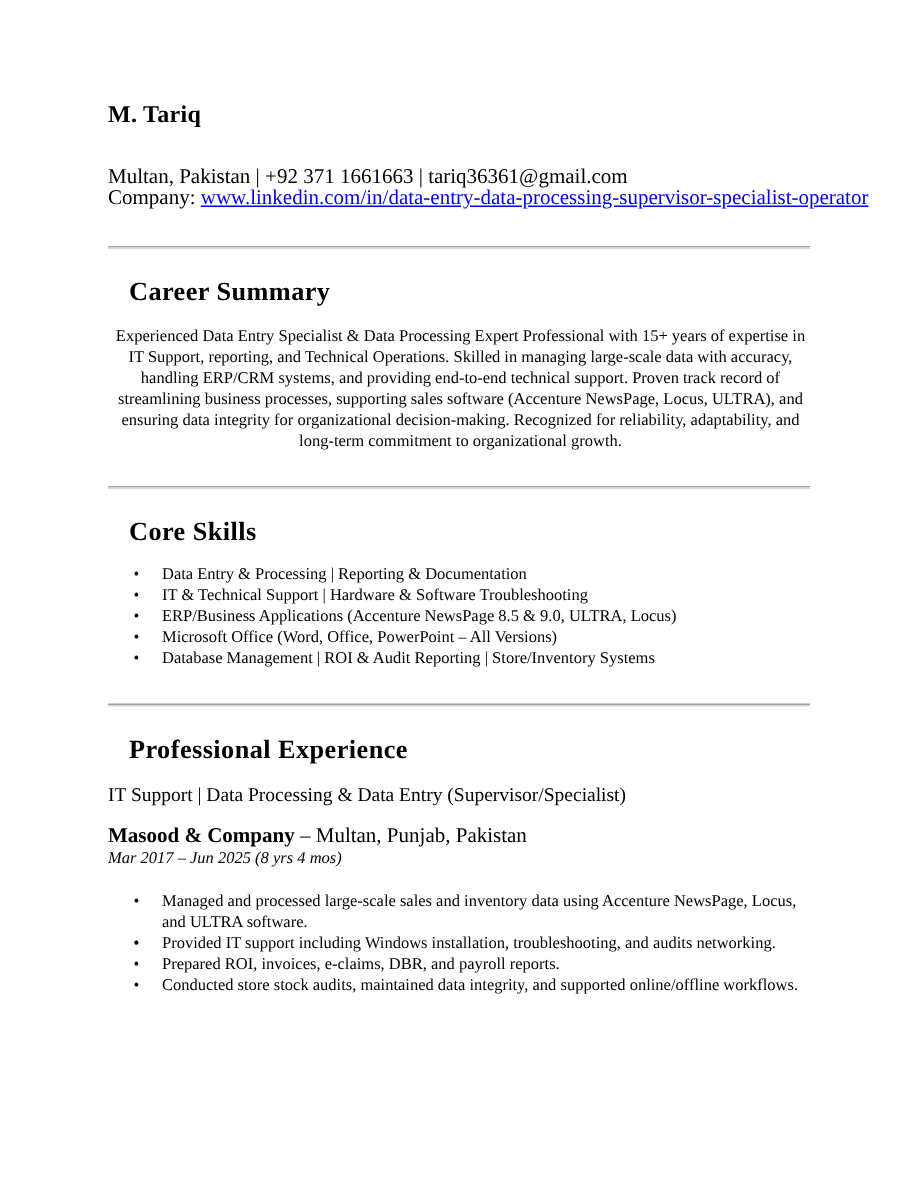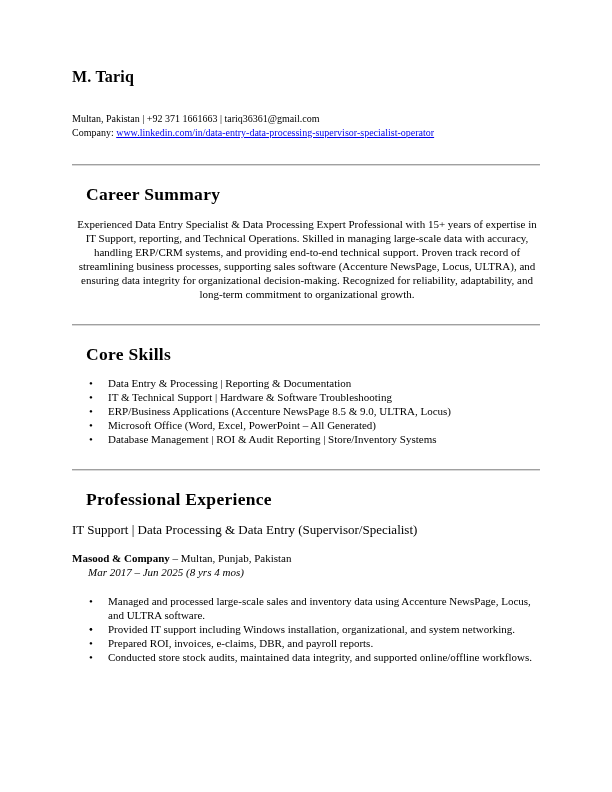--- a/index.html
+++ b/index.html
@@ -1,29 +1,29 @@
 <!DOCTYPE html>
 <html><head>
 <meta charset="utf-8">
 <style>
   html, body { margin: 0; padding: 0; background: #ffffff; }
   body { width: 612px; height: 792px; position: relative; overflow: hidden;
          font-family: "Liberation Serif", "DejaVu Serif", serif; color: #000; }
   .page { position: absolute; left: 72px; top: 0; width: 468px; }
   .name { position: absolute; top: 68px; left: 0; font-size: 16px; font-weight: bold; margin: 0; letter-spacing: 0.2px; }
-  .contact { position: absolute; top: 112px; left: 0; font-size: 10px; line-height: 14px; white-space: nowrap; font-family: Liberation Serif, serif; }
+  .contact { position: absolute; top: 112px; left: 0; font-size: 14px; line-height: 14px; white-space: nowrap; font-family: Liberation Serif, serif; }
   .contact a { color: #0000ee; text-decoration: underline; }
   .rule { position: absolute; left: 0; width: 468px; height: 0; border-top: 1.5px solid #a0a0a0; border-bottom: 0.5px solid #d8d8d8; }
   .h2 { position: absolute; left: 14px; font-size: 17.5px; font-weight: bold; margin: 0; letter-spacing: 0.3px; }
   .para { position: absolute; left: 0; width: 470px; font-size: 11px; line-height: 14px; margin: 0; text-align: center; }
   .bullets { position: absolute; left: 0; width: 470px; margin: 0; padding: 0; list-style: none; font-size: 11px; line-height: 14px; }
   .bullets li { position: relative; padding-left: 36px; }
   .bullets li .dot { position: absolute; left: 17px; top: 0; }
   .h3 { position: absolute; left: 0; font-size: 13px; font-weight: normal; margin: 0; }
-  .company { position: absolute; left: 0; font-size: 11px; line-height: 14px; }
+  .company { position: absolute; left: 0; font-size: 14px; line-height: 14px; }
   .company b { font-weight: bold; }
   .dates { position: absolute; left: 0; font-size: 11px; line-height: 14px; font-style: italic; }
 </style>
 </head>
 <body>
 
 <div class="page">
 
   <h1 class="name">M. Tariq</h1>
 
@@ -41,34 +41,34 @@
   <h2 class="h2" style="top:184px;">Career Summary</h2>
   <p class="para" style="top:217px;">Experienced Data Entry Specialist &amp; Data Processing Expert Professional with 15+ years of expertise in IT Support, reporting, and Technical Operations. Skilled in managing large-scale data with accuracy, handling ERP/CRM systems, and providing end-to-end technical support. Proven track record of streamlining business processes, supporting sales software (Accenture NewsPage, Locus, ULTRA), and ensuring data integrity for organizational decision-making. Recognized for reliability, adaptability, and long-term commitment to organizational growth.</p>
 
   <div class="rule" style="top:324px;"></div>
 
   <h2 class="h2" style="top:344px;">Core Skills</h2>
   <ul class="bullets" style="top:376px;">
     <li><span class="dot">•</span><span>Data Entry &amp; Processing | Reporting &amp; Documentation</span></li>
     <li><span class="dot">•</span><span>IT &amp; Technical Support | Hardware &amp; Software Troubleshooting</span></li>
     <li><span class="dot">•</span><span>ERP/Business Applications (Accenture NewsPage 8.5 &amp; 9.0, ULTRA, Locus)</span></li>
-    <li><span class="dot">•</span><span>Microsoft Office (Word, Excel, PowerPoint – All Generated)</span></li>
+    <li><span class="dot">•</span><span>Microsoft Office (Word, Office, PowerPoint – All Versions)</span></li>
     <li><span class="dot">•</span><span>Database Management | ROI &amp; Audit Reporting | Store/Inventory Systems</span></li>
   </ul>
 
   <div class="rule" style="top:469px;"></div>
 
   <h2 class="h2" style="top:489px;">Professional Experience</h2>
   <h3 class="h3" style="top:522px;">IT Support | Data Processing &amp; Data Entry (Supervisor/Specialist)</h3>
   <div class="company" style="top:551px;">
     <b>Masood &amp; Company</b><span> – </span><span>Multan, Punjab, Pakistan</span>
   </div>
-  <div class="dates" style="top:565px;margin-left:16px;">Mar 2017 – Jun 2025 (8 yrs 4 mos)</div>
+  <div class="dates" style="top:565px;">Mar 2017 – Jun 2025 (8 yrs 4 mos)</div>
 
   <ul class="bullets" style="top:594px;">
     <li><span class="dot">•</span><span>Managed and processed large-scale sales and inventory data using Accenture NewsPage, Locus, and ULTRA software.</span></li>
     <li><span class="dot">•</span></li>
-    <li><span class="dot">•</span><span>Provided IT support including Windows installation, organizational, and system networking.</span></li>
+    <li><span class="dot">•</span><span>Provided IT support including Windows installation, troubleshooting, and audits networking.</span></li>
     <li><span class="dot">•</span><span>Prepared ROI, invoices, e-claims, DBR, and payroll reports.</span></li>
     <li><span class="dot">•</span><span>Conducted store stock audits, maintained data integrity, and supported online/offline workflows.</span></li>
   </ul>
 
 </div>
 
 </body></html>

